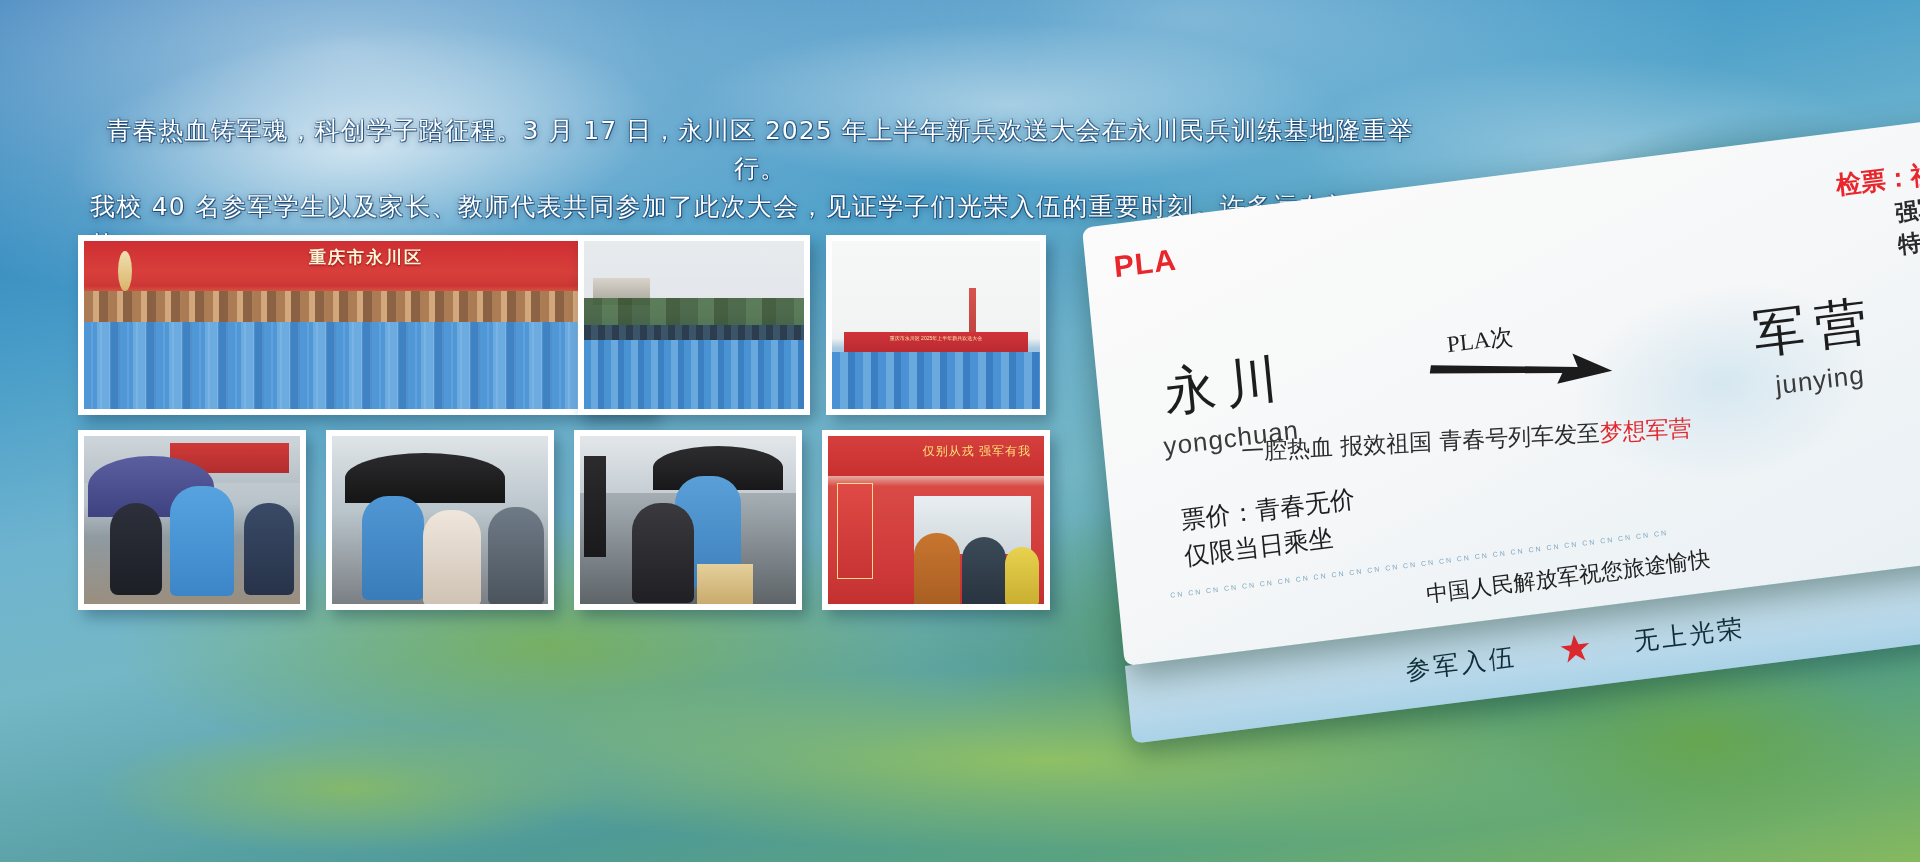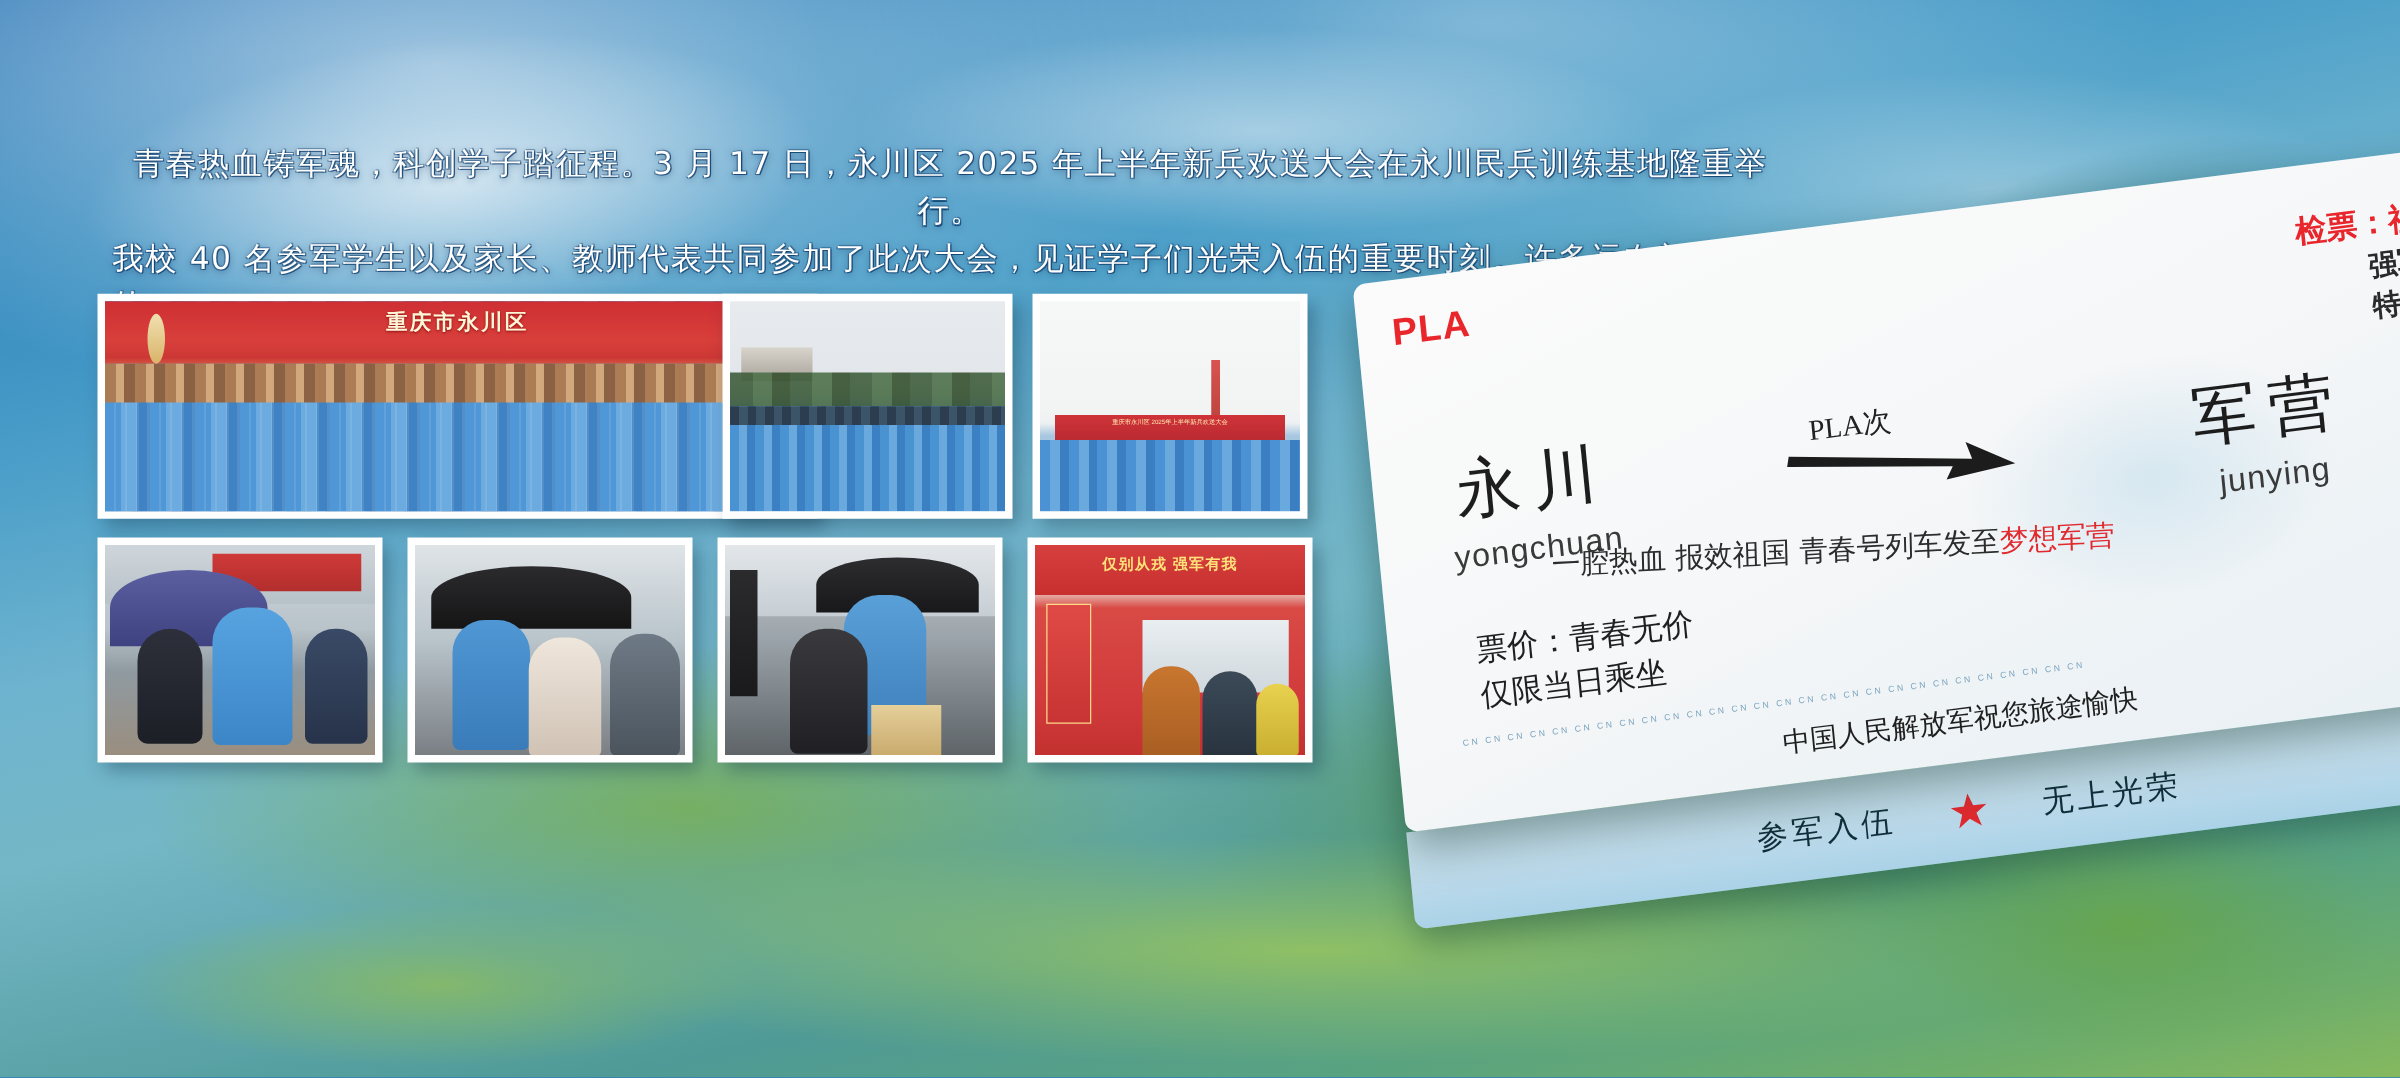--- a/index.html
+++ b/index.html
@@ -353,21 +353,21 @@
       <div class="umb" style="left:34%;top:6%;width:60%;height:26%;background:linear-gradient(180deg,#2d2d30,#18181a);"></div>
       <div class="blob" style="left:44%;top:24%;width:66px;height:112px;background:linear-gradient(180deg,#5aa0d8,#3d7fbc);border-radius:28px 28px 6px 6px;"></div>
       <div class="blob" style="left:24%;top:40%;width:62px;height:100px;background:linear-gradient(180deg,#3a3a3e,#202024);border-radius:28px 28px 6px 6px;"></div>
       <div class="rect" style="left:54%;top:76%;width:26%;height:24%;background:linear-gradient(180deg,#e5cf9a,#c9ab6d);"></div>
     </div>
   </div>
 
   <div class="photo" style="left:822px;top:430px;width:228px;height:180px;">
     <div class="inner ph-red-arch">
       <div class="rect" style="left:0;top:0;right:0;height:24%;background:linear-gradient(180deg,#d53f3d,#c7302f);"></div>
-      <div style="position:absolute;left:6%;top:4%;right:6%;text-align:center;color:#ffe27a;font-size:12px;font-weight:700;letter-spacing:1px;">仅别从戎 强军有我</div>
+      <div style="position:absolute;left:6%;top:4%;right:6%;text-align:right;color:#ffe27a;font-size:12px;font-weight:400;letter-spacing:1px;">仅别从戎 强军有我</div>
       <div class="rect" style="left:4%;top:28%;width:16%;height:56%;background:linear-gradient(180deg,#e04a46,#c73433);border:1px solid #ffd98a;"></div>
       <div class="rect" style="left:40%;top:36%;width:54%;height:34%;background:linear-gradient(180deg,#e9eef1,#cfd8dd);"></div>
       <div class="blob" style="left:40%;top:58%;width:46px;height:76px;background:linear-gradient(180deg,#c8762f,#a75d22);border-radius:22px 22px 5px 5px;"></div>
       <div class="blob" style="left:62%;top:60%;width:44px;height:72px;background:linear-gradient(180deg,#3c4a58,#27323d);border-radius:22px 22px 5px 5px;"></div>
       <div class="blob" style="left:82%;top:66%;width:34px;height:58px;background:linear-gradient(180deg,#e8d24f,#c9ae30);border-radius:17px 17px 4px 4px;"></div>
     </div>
   </div>
 
   <div id="ticket-foot">
     <div class="foot-strip">

